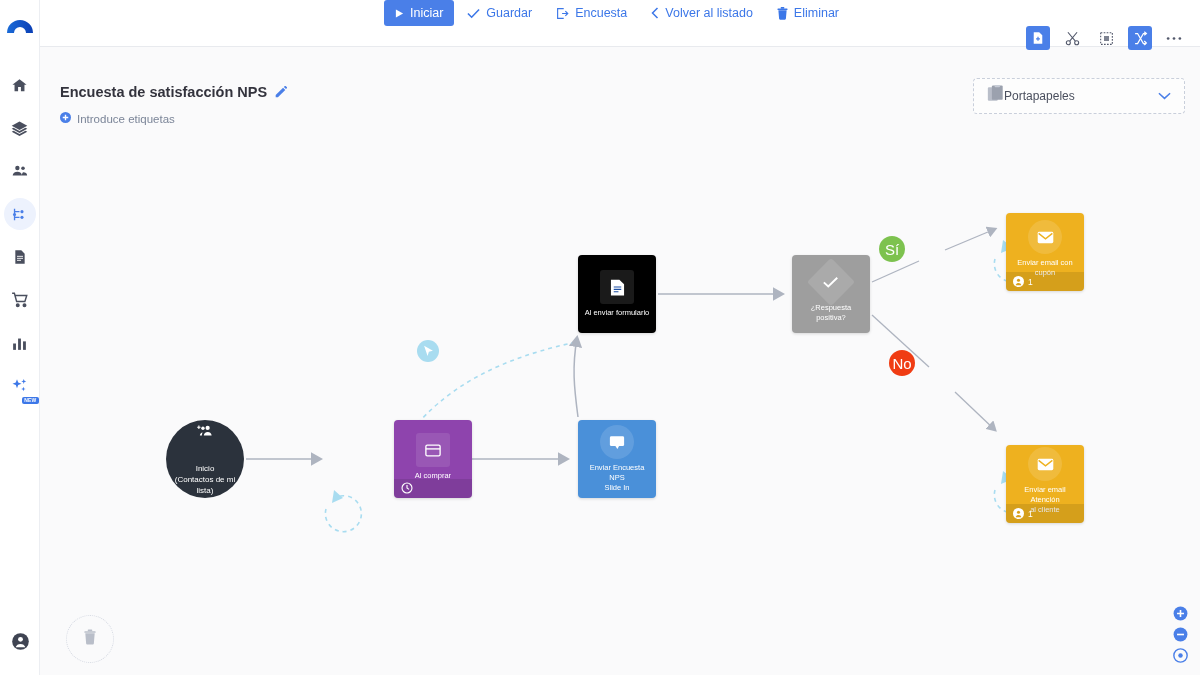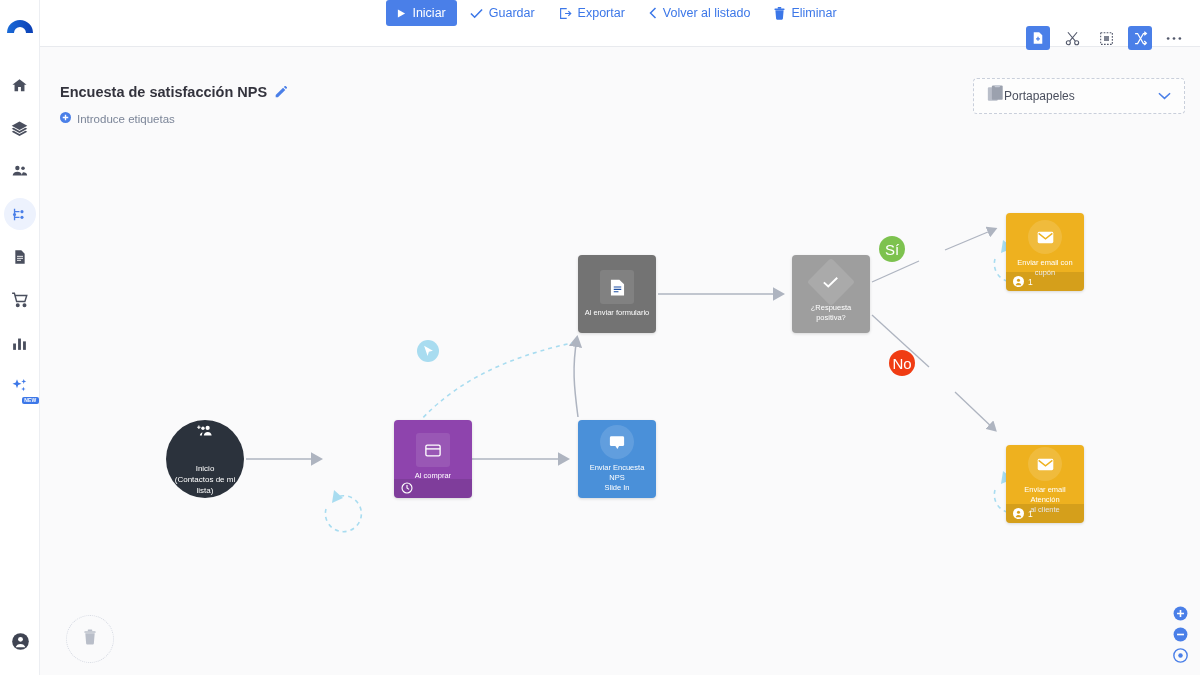--- a/index.html
+++ b/index.html
@@ -259,21 +259,21 @@
         <span>Guardar</span>
       </div>
 
       <div class="tb-btn">
         <span>
           <svg width="13" height="13" viewBox="0 0 16 16" fill="none" stroke="#3c77e8" stroke-width="1.4">
             <path d="M9.5 2H2v12h7.5"></path>
               <path d="M7.5 8h7M11.5 5l3 3-3 3"></path>
           </svg>
         </span>
-        <span>Exportar</span>
+        <span>Encuesta</span>
       </div>
 
       <div class="tb-btn">
         <span>
           <svg width="8" height="12" viewBox="0 0 8 12" fill="none" stroke="#3c77e8" stroke-width="1.5">
             <path d="M6.5 1 1.5 6 6.5 11"></path>
           </svg>
         </span>
         <span>Volver al listado</span>
       </div>
@@ -437,21 +437,21 @@
               <svg width="12" height="12" viewBox="0 0 14 14" fill="none" stroke="#fff" stroke-width="1.3">
                 <circle cx="7" cy="7" r="5.8"></circle>
                   <path d="M7 3.6V7l2.4 1.6"></path>
               </svg>
             </span>
           </div>
         </div>
       </div>
 
       <div class="node" style="left:538px; top:208px;">
-        <div class="node-box" style="background:#737373;">
+        <div class="node-box" style="background:#000000;">
           <div class="ic-wrap ic-sq">
             <svg width="15" height="17" viewBox="0 0 16 18" fill="#fff">
               <path d="M1 0.6h9l5 5v11.8H1z"></path>
               <path d="M4 8.5h8M4 11h8M4 13.5h5" stroke="#1e4fa3" stroke-width="1.2"></path>
             </svg>
           </div>
           <div class="lbl">Al enviar formulario</div>
         </div>
       </div>
 

